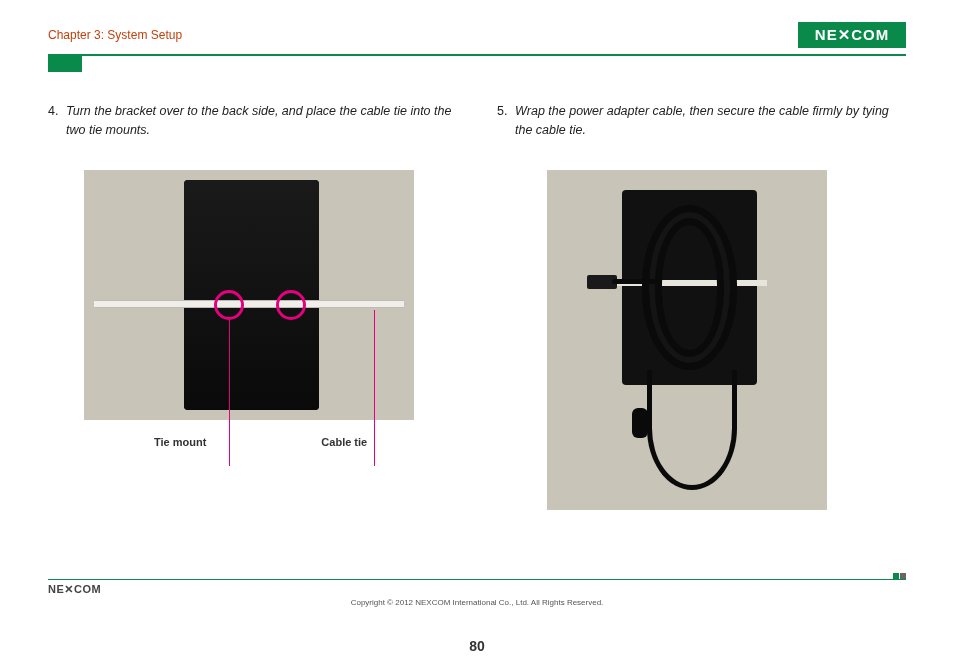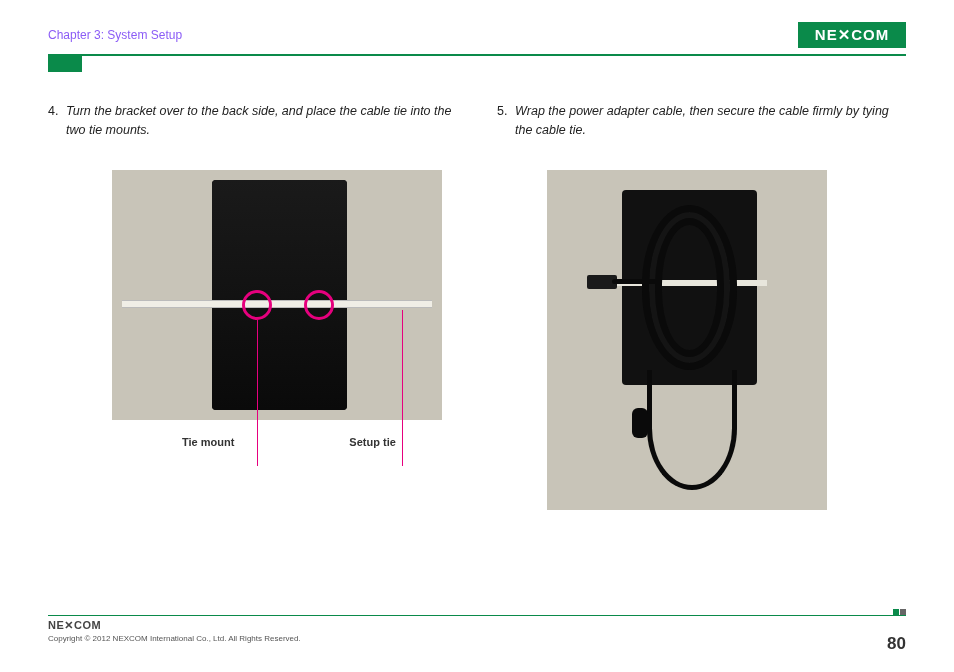--- a/index.html
+++ b/index.html
@@ -13,21 +13,21 @@
   padding: 20px 48px 0 48px;
 }
 .header {
   display: flex;
   justify-content: space-between;
   align-items: center;
   height: 30px;
 }
 .chapter-title {
   font-size: 12px;
-  color: #8b5cf6;
+  color: #c2410c;
 }
 .logo-top {
   width: 108px;
   height: 26px;
   background: #0a8a4a;
   display: flex;
   align-items: center;
   justify-content: center;
   color: #fff;
   font-weight: bold;
@@ -66,21 +66,21 @@
 .step-num {
   width: 18px;
   flex-shrink: 0;
 }
 .step-body {
   flex: 1;
   font-style: italic;
 }
 .figure-left {
   margin-top: 30px;
-  margin-left: 64px;
+  margin-left: 36px;
   position: relative;
 }
 .photo-left {
   width: 330px;
   height: 250px;
   background: #c8c4b8;
   position: relative;
   overflow: hidden;
 }
 .device-left {
@@ -217,34 +217,37 @@
   bottom: 18px;
 }
 .rule-bottom {
   border: none;
   border-top: 1px solid #0a8a4a;
   margin-bottom: 3px;
 }
 .footer-row {
   display: flex;
   justify-content: space-between;
+  align-items: center;
   font-size: 8px;
   color: #555;
+  flex-direction: column;
 }
 .logo-bottom {
   font-weight: bold;
   font-size: 11px;
   color: #444;
   letter-spacing: 0.5px;
   margin-bottom: 2px;
 }
 .page-num {
   font-weight: bold;
-  font-size: 17px;
+  font-size: 14px;
   color: #333;
+  margin-top: 31px;
 }
 .footer-squares {
   position: absolute;
   right: 0;
   top: -6px;
   display: flex;
   gap: 1px;
 }
 .sq { width: 6px; height: 6px; }
 .sq-g { background: #0a8a4a; }
@@ -272,21 +275,21 @@
       <div class="photo-left">
         <div class="device-left"></div>
         <div class="tie-strip"></div>
         <div class="circle-ann circle-1"></div>
         <div class="circle-ann circle-2"></div>
       </div>
       <div class="leader leader-1"></div>
       <div class="leader leader-2"></div>
       <div class="labels-row">
         <div class="label-tie-mount">Tie mount</div>
-        <div class="label-cable-tie">Setup tie</div>
+        <div class="label-cable-tie">Cable tie</div>
       </div>
     </div>
   </div>
 
   <div class="col">
     <div class="step-text">
       <div class="step-num">5.</div>
       <div class="step-body">Wrap the power adapter cable, then secure the cable firmly by tying the cable tie.</div>
     </div>
     <div class="figure-right">

